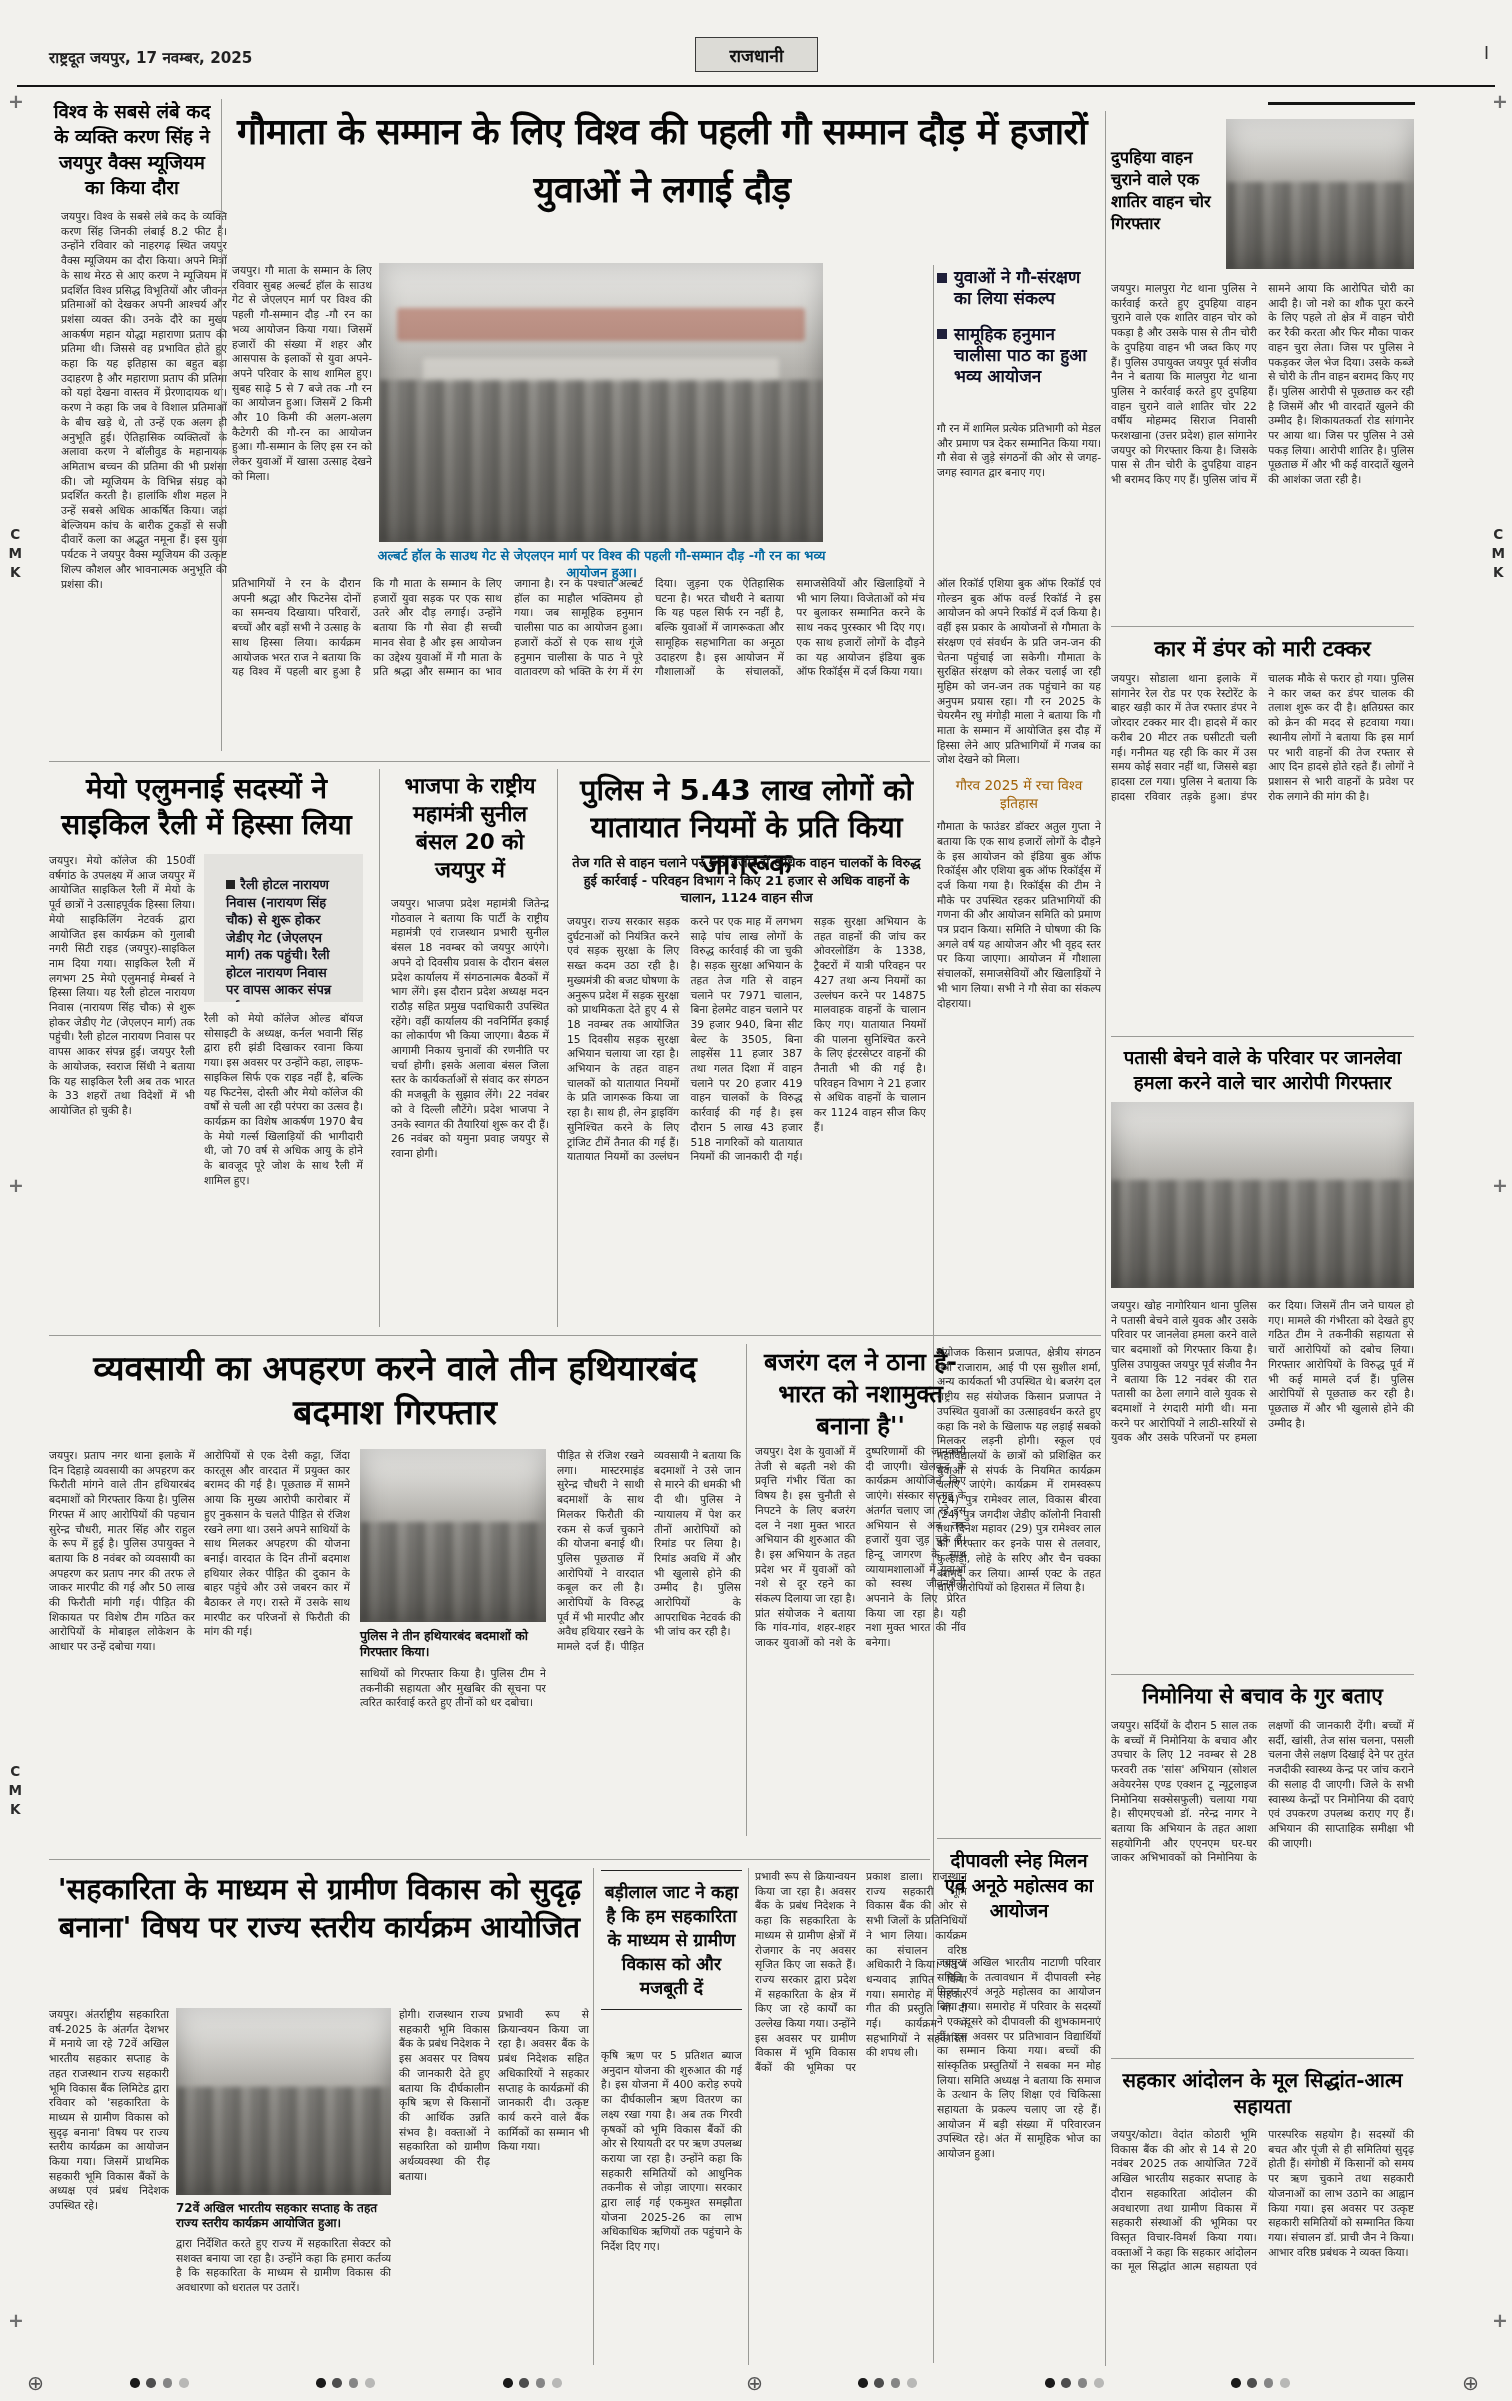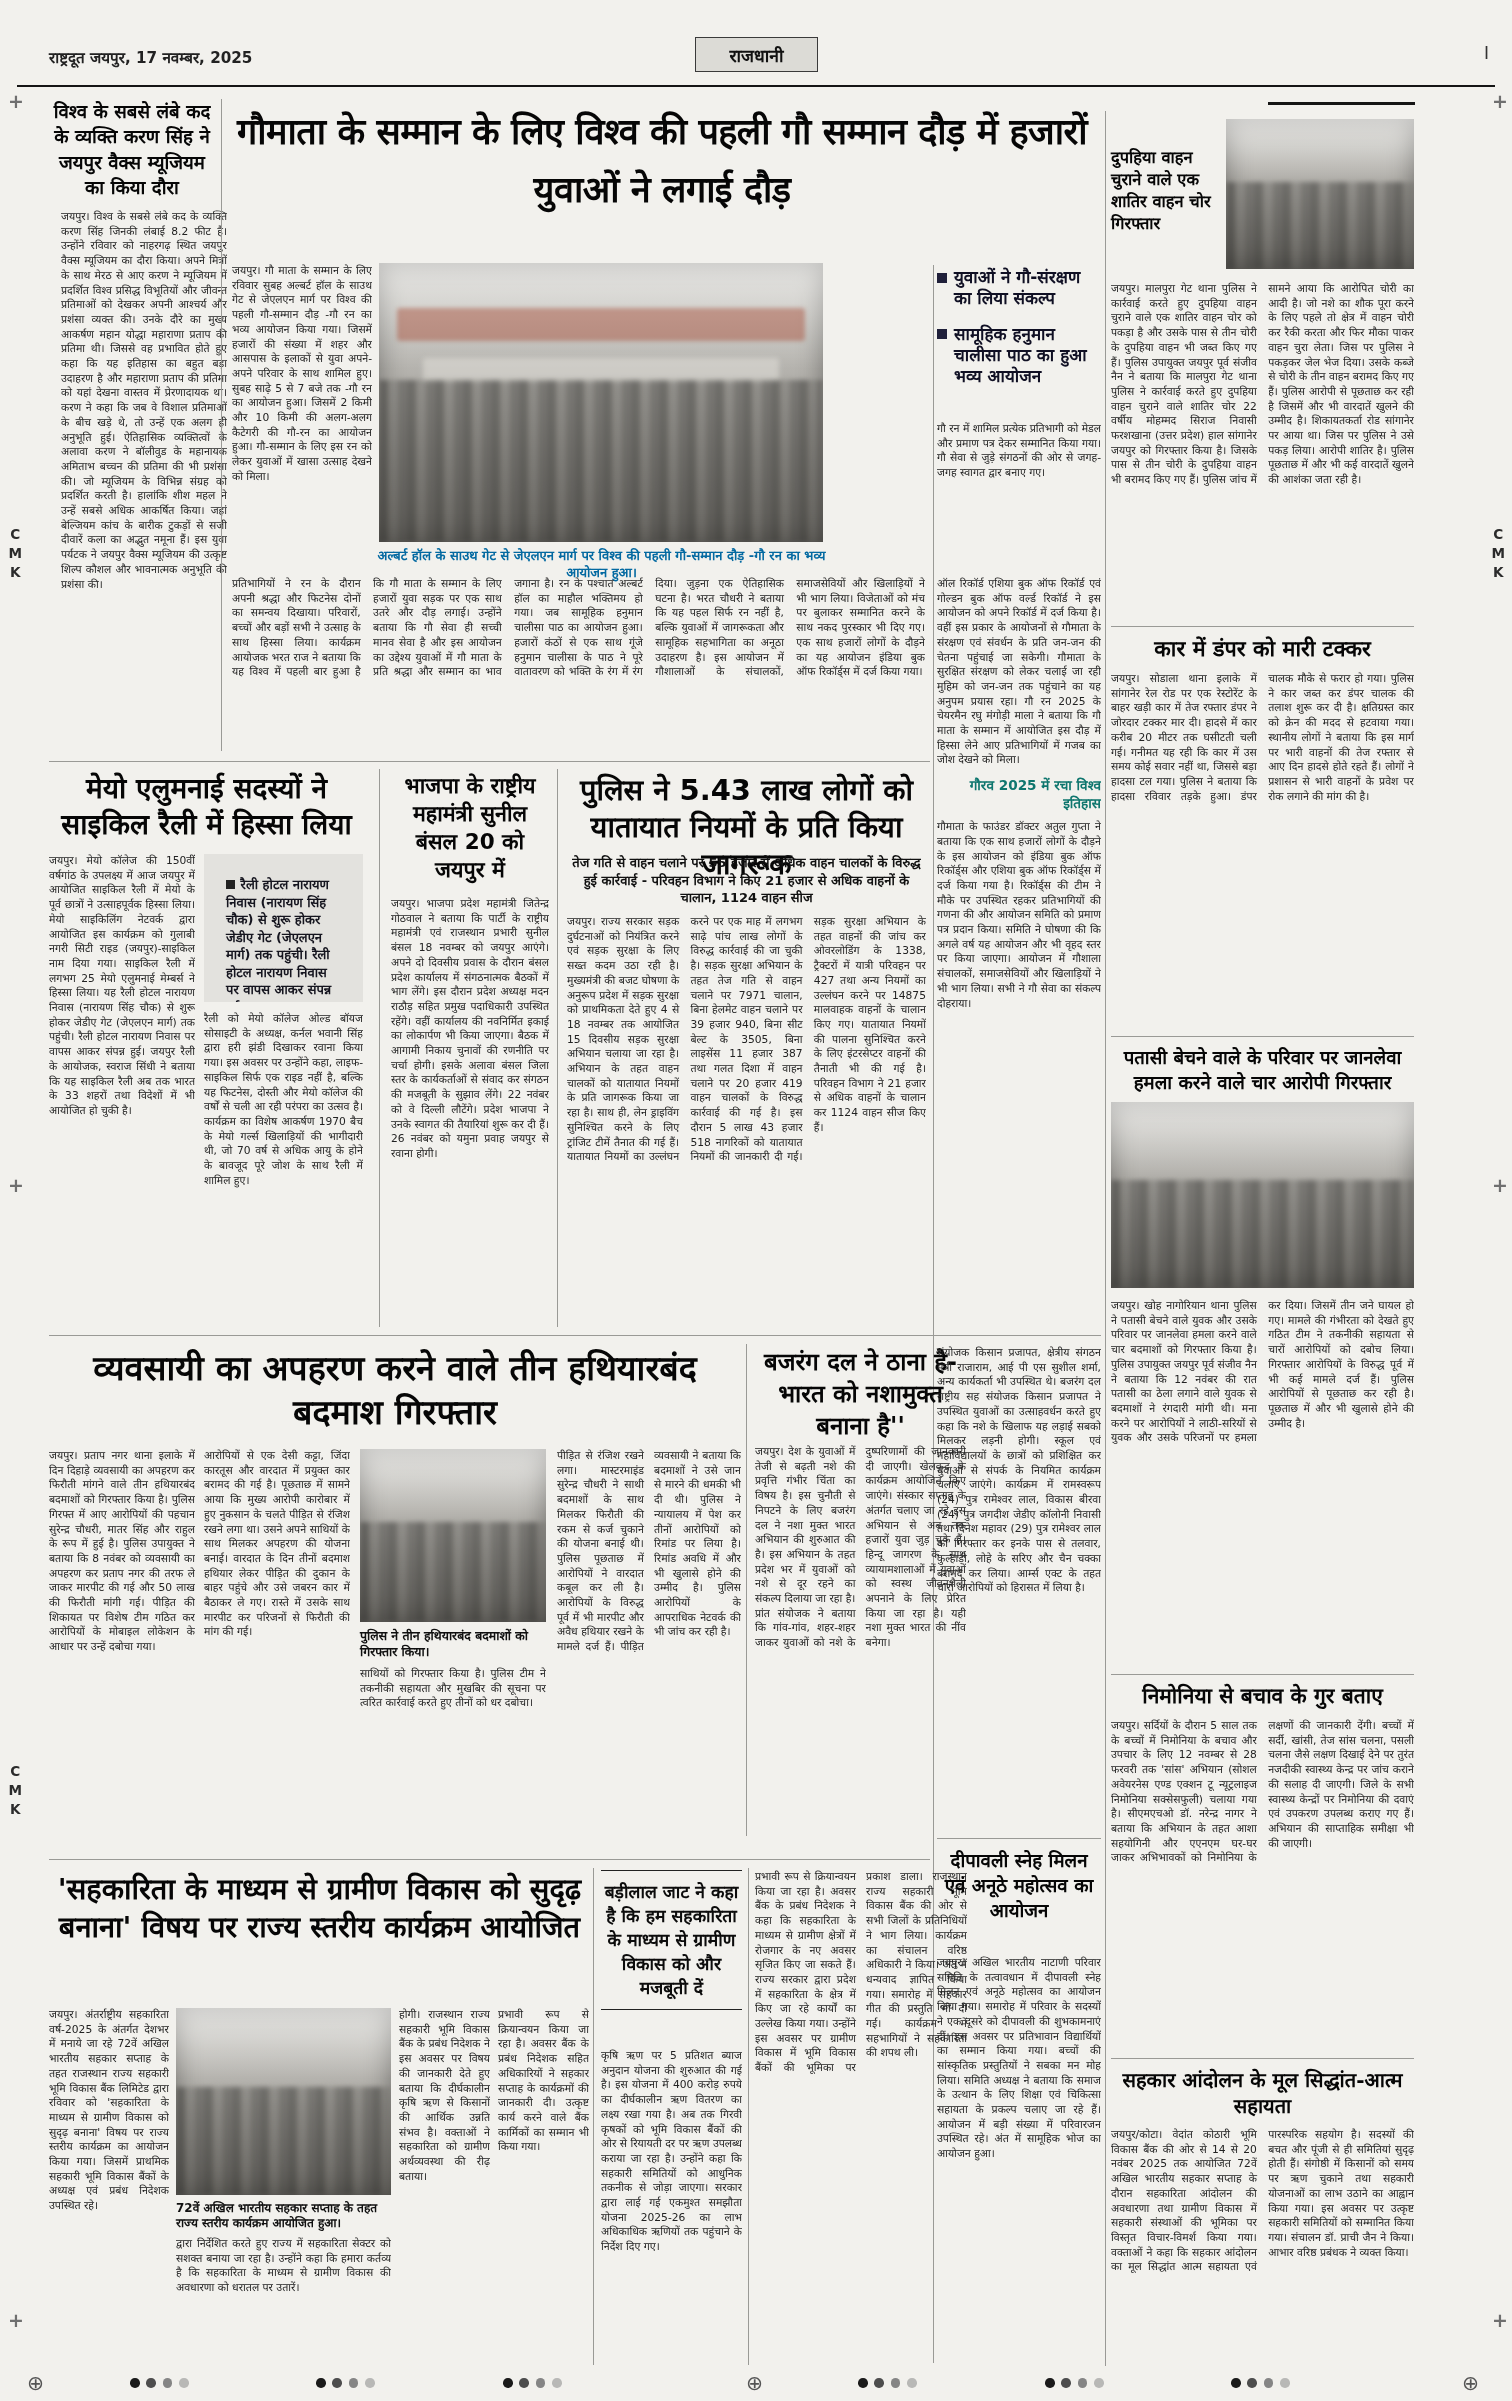--- a/index.html
+++ b/index.html
@@ -44,21 +44,21 @@
   #main-col-left{left:232px;top:264px;width:140px;height:278px}
   #main-photo{left:379px;top:263px;width:444px;height:279px}
   #main-bullets{left:937px;top:267px;width:164px}
   .bullet{display:flex;gap:6.8px;margin-bottom:14.7px}
   .bullet .sq{width:10.2px;height:10.2px;background:#20203a;margin-top:5.6px;flex:0 0 10.2px}
   .bullet .bt{font-size:17px;line-height:21px;font-weight:bold;color:#101024}
   #main-col-right{left:937px;top:422px;width:164px;height:120px}
   #main-caption{left:373px;top:547px;width:457px;font-size:13px;line-height:17px;font-weight:bold;text-align:center;color:#0369a1}
   #main-bottom{left:232px;top:577px;width:693px;height:176px;column-count:5;column-gap:12.4px}
   #rail-mid-cont1{left:937px;top:577px;width:164px;height:751px;overflow:hidden}
-  #rail-mid-cont1 .sub{font-size:13.6px;line-height:18px;font-weight:bold;text-align:right;margin:8px 0;color:#0f766e}
+  #rail-mid-cont1 .sub{font-size:13.6px;line-height:18px;font-weight:normal;text-align:center;margin:8px 0;color:#a16207}
   
   #h2a{left:49px;top:761px;width:881px}
   #mayo-hl{left:49px;top:771px;width:315px;font-size:28px;line-height:36px;text-align:center}
   #mayo-box{left:204px;top:854px;width:159px;height:148px;background:#e3e2de;padding:22px;overflow:hidden}
   #mayo-box .sq{width:9px;height:9px;background:#222;display:inline-block;margin-right:5.6px}
   #mayo-box .bt{font-size:13px;line-height:17.5px;font-weight:bold;color:#15151f;display:inline}
   #mayo-col1{left:49px;top:854px;width:146px;height:473px}
   #mayo-col2{left:204px;top:1012px;width:159px;height:315px}
   #v2{left:379px;top:769px;height:558px}
   

